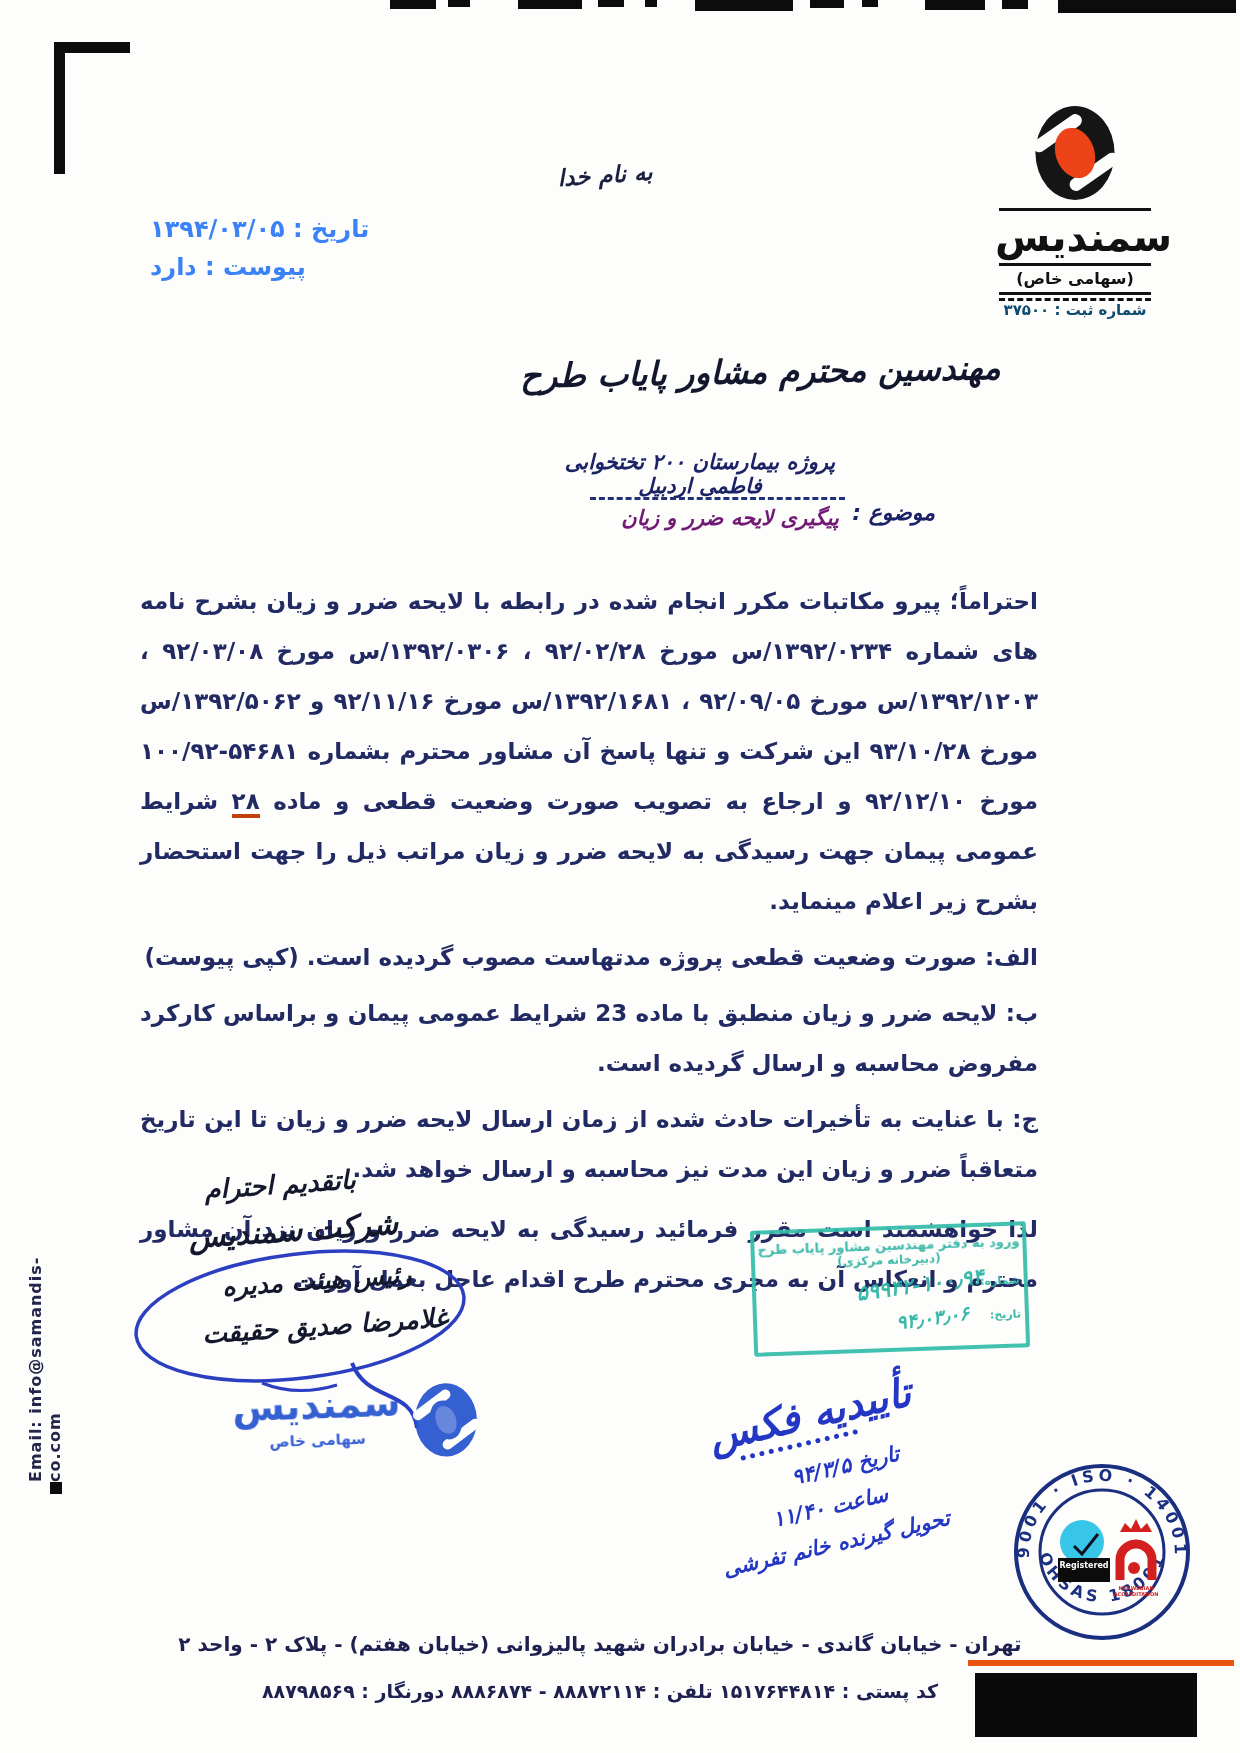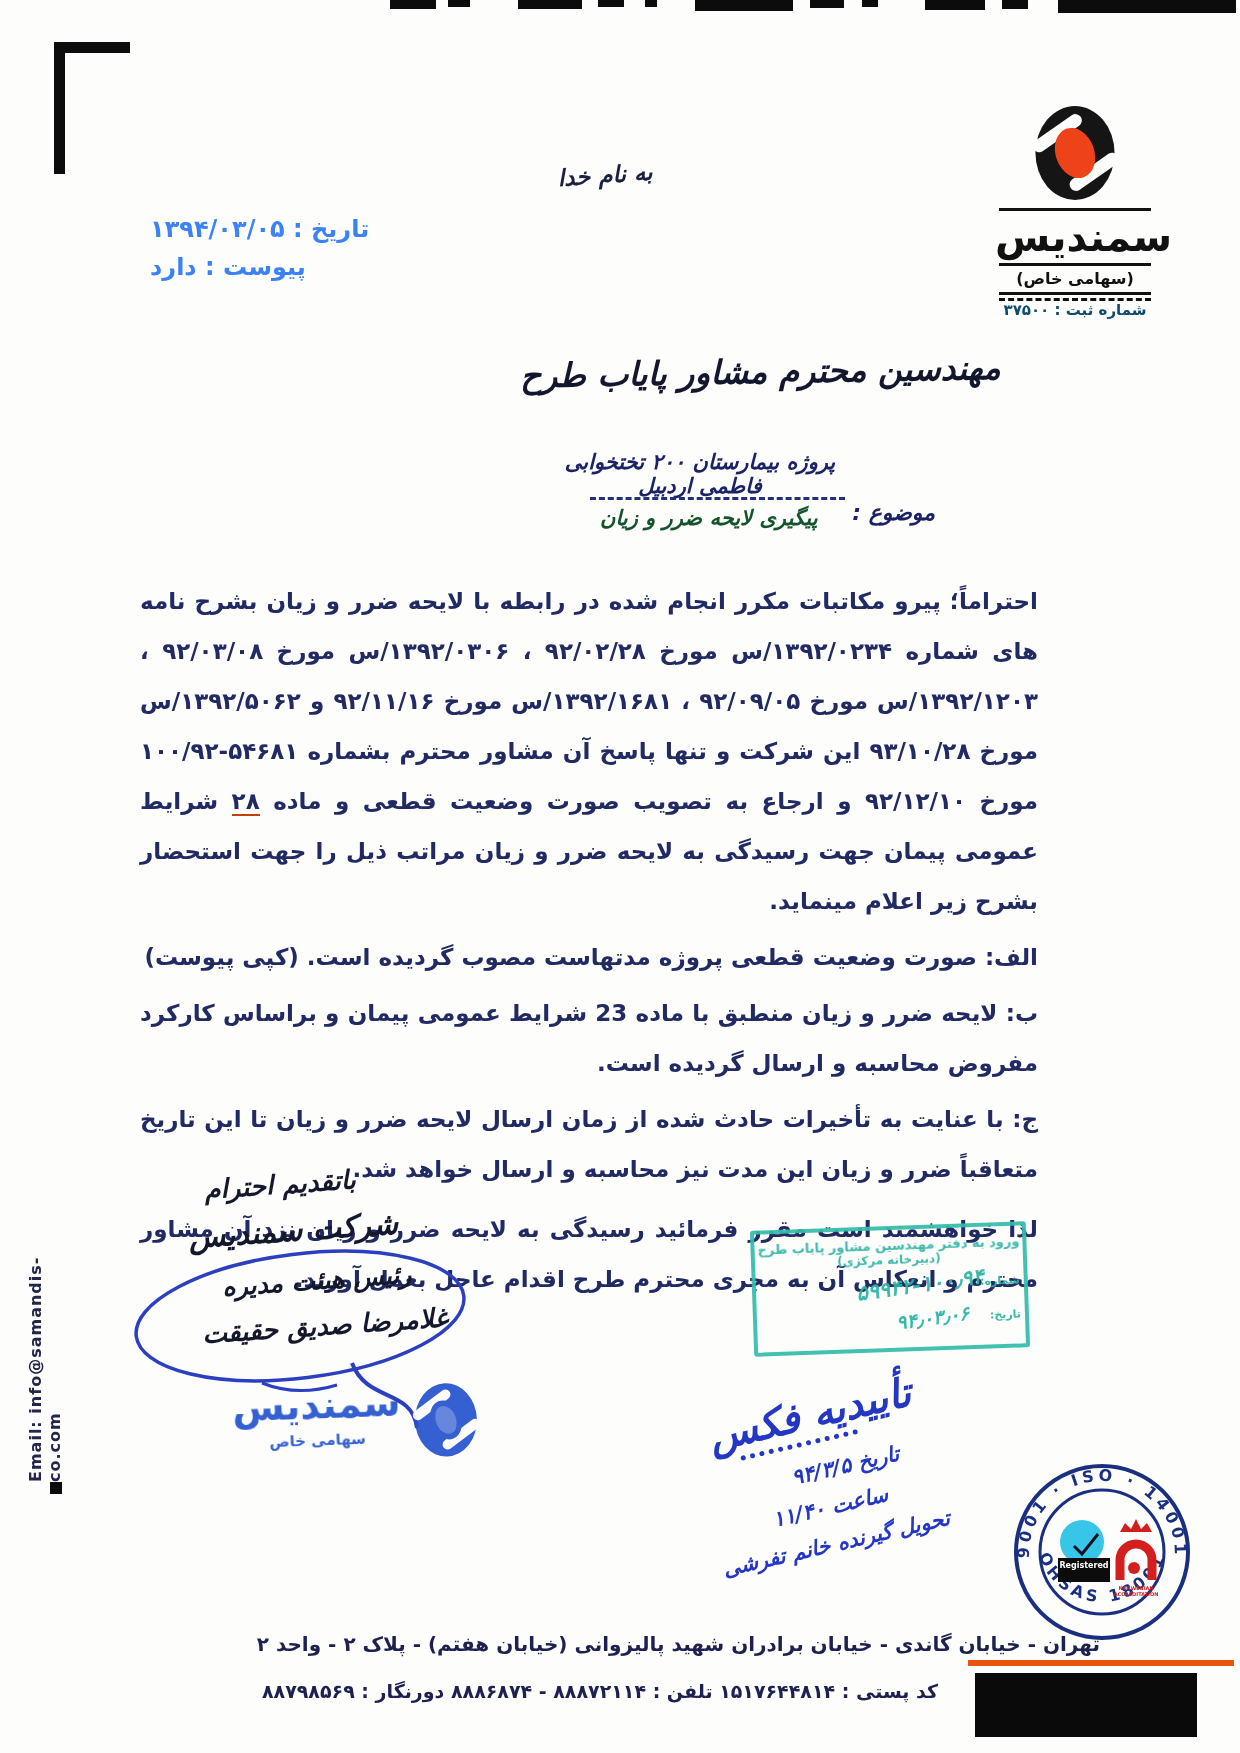--- a/index.html
+++ b/index.html
@@ -27,27 +27,27 @@
   .coreg{font-size:15px;font-weight:bold;color:#0c4a6e;margin-top:0;direction:rtl;}
   
   .addressee{position:absolute;left:520px;top:352px;width:500px;text-align:left;direction:rtl;
         font-size:33px;font-weight:bold;font-style:italic;color:#13172e;transform:rotate(-1deg);}
   
   .subj-top{position:absolute;left:540px;top:450px;width:320px;text-align:center;direction:rtl;
         font-size:21px;font-weight:bold;font-style:italic;color:#1b2266;}
   .subj-label{position:absolute;left:845px;top:480px;width:90px;direction:rtl;
         font-size:22px;font-weight:bold;font-style:italic;color:#1b2266;margin-top:20px;}
   .subj-dash{position:absolute;left:590px;top:497px;width:255px;border-top:3px dashed #22307a;}
-  .subj-bottom{position:absolute;left:600px;top:506px;width:260px;text-align:left;direction:rtl;
-        font-size:21px;font-weight:bold;font-style:italic;color:#14532d;}
+  .subj-bottom{position:absolute;left:600px;top:506px;width:260px;text-align:center;direction:rtl;
+        font-size:21px;font-weight:bold;font-style:italic;color:#701a75;}
   
   .body-text{position:absolute;left:140px;top:576px;width:898px;direction:rtl;
         color:#222a63;font-weight:bold;font-size:23px;line-height:50px;text-align:justify;}
   .body-text p{margin:0 0 6px 0;}
-  .body-text .u{border-bottom:2px solid #c2410c;}
+  .body-text .u{border-bottom:4px solid #c2410c;}
   .body-text .closing{margin-top:10px;}
   
   .sig{position:absolute;left:140px;top:1168px;width:330px;text-align:center;
         color:#14182c;font-weight:bold;font-style:italic;transform:rotate(-4deg);direction:rtl;}
   .sig .s1{font-size:26px;margin:0 40px 14px 0;}
   .sig .s2{font-size:30px;margin:0 20px 20px 0;}
   .sig .s3{font-size:25px;margin:0 0 16px 20px;}
   .sig .s4{font-size:26px;margin:0 0 0 30px;}
   .sig-ellipse{position:absolute;left:122px;top:1238px;}
   
@@ -78,21 +78,21 @@
   .fax .fl.r{margin-right:20px;}
   
   .iso{position:absolute;left:1012px;top:1462px;width:180px;height:180px;}
   .arc-text{font-size:16px;font-weight:bold;letter-spacing:4px;fill:#1b2f80;font-family:"DejaVu Sans",sans-serif;}
   .seal-small{font-size:5px;font-weight:bold;fill:#d41f1f;font-family:"DejaVu Sans",sans-serif;}
   .seal-reg{font-size:8px;font-weight:bold;fill:#ffffff;font-family:"DejaVu Sans",sans-serif;}
   
   .orange-line{position:absolute;left:968px;top:1660px;width:266px;height:6px;background:#e8540e;}
   .black-box{position:absolute;left:975px;top:1673px;width:222px;height:64px;background:#0a0a0a;}
   
-  .footer1{position:absolute;left:100px;top:1632px;width:1000px;direction:rtl;
+  .footer1{position:absolute;left:100px;top:1632px;width:1000px;text-align:center;direction:rtl;
         font-size:20px;font-weight:bold;color:#1e2150;}
   .footer2{position:absolute;left:100px;top:1680px;width:1000px;text-align:center;direction:rtl;
         font-size:19px;font-weight:bold;color:#1e2150;}
   
   .email{position:absolute;left:26px;top:1222px;height:260px;
         writing-mode:vertical-rl;transform:rotate(180deg);
         font-size:16px;font-weight:bold;color:#23254a;letter-spacing:1px;}
   .dot{position:absolute;left:50px;top:1482px;width:12px;height:12px;background:#0c0c0c;}
 </style>
 </head>

